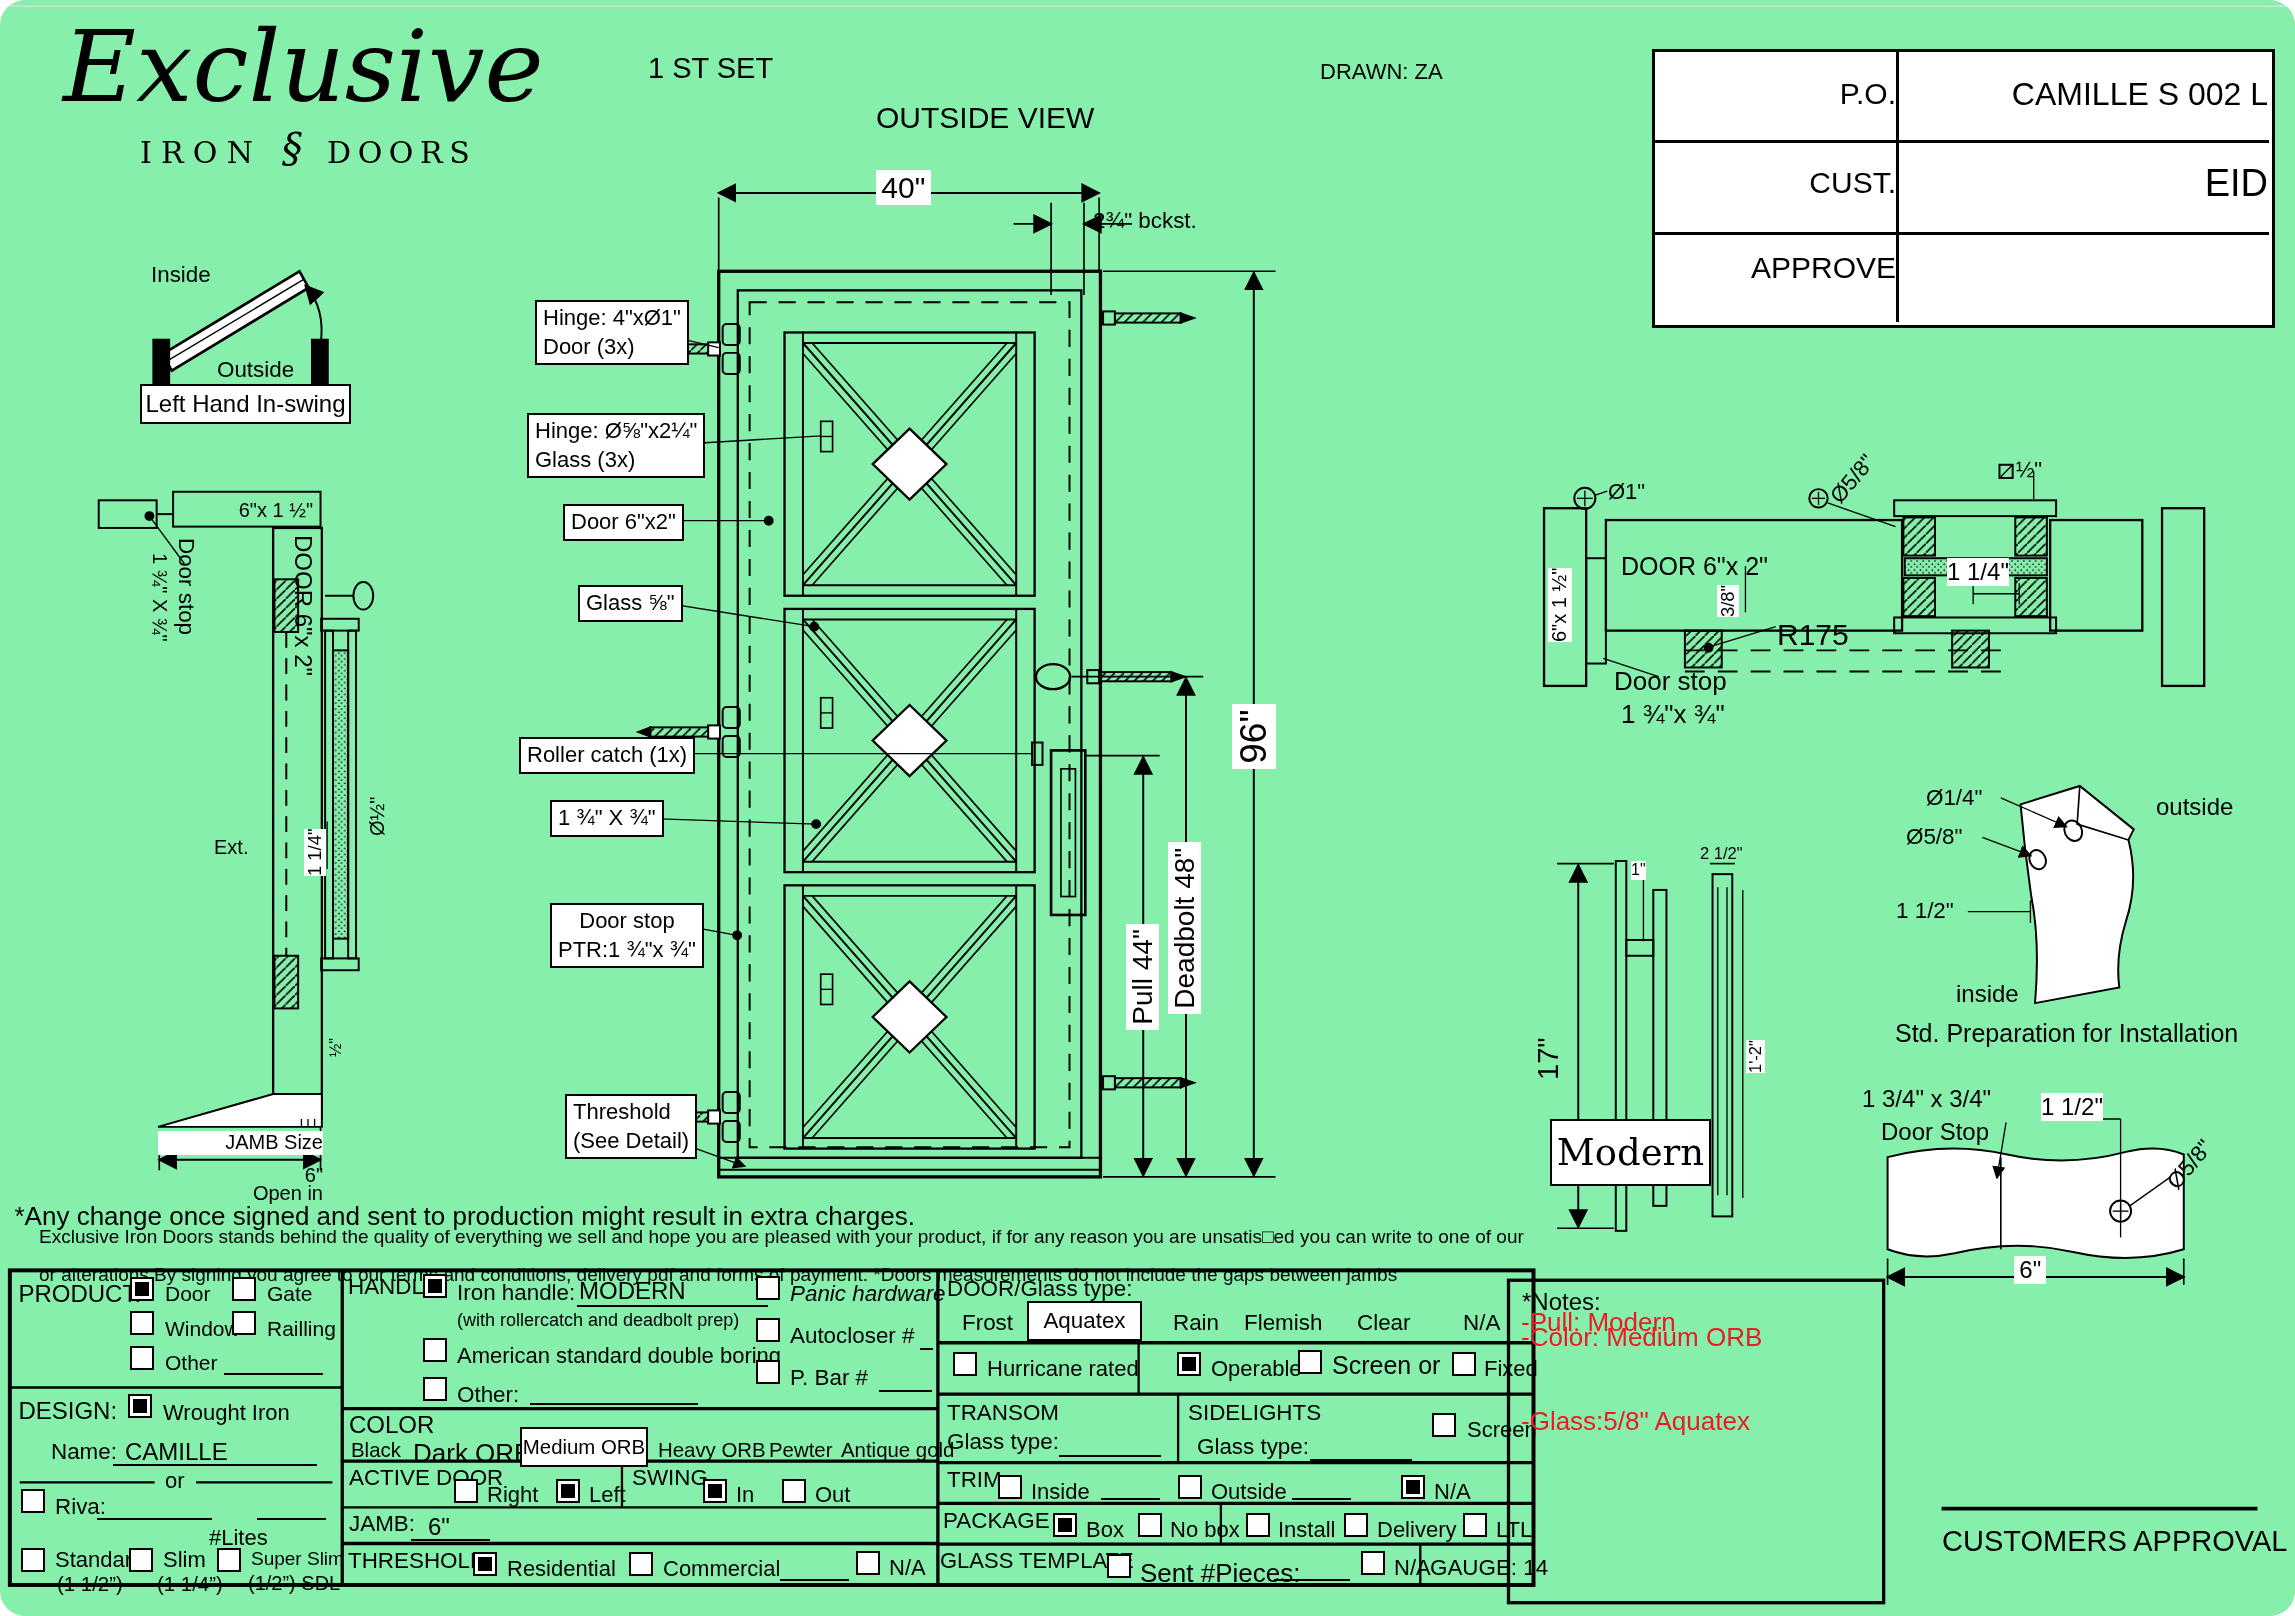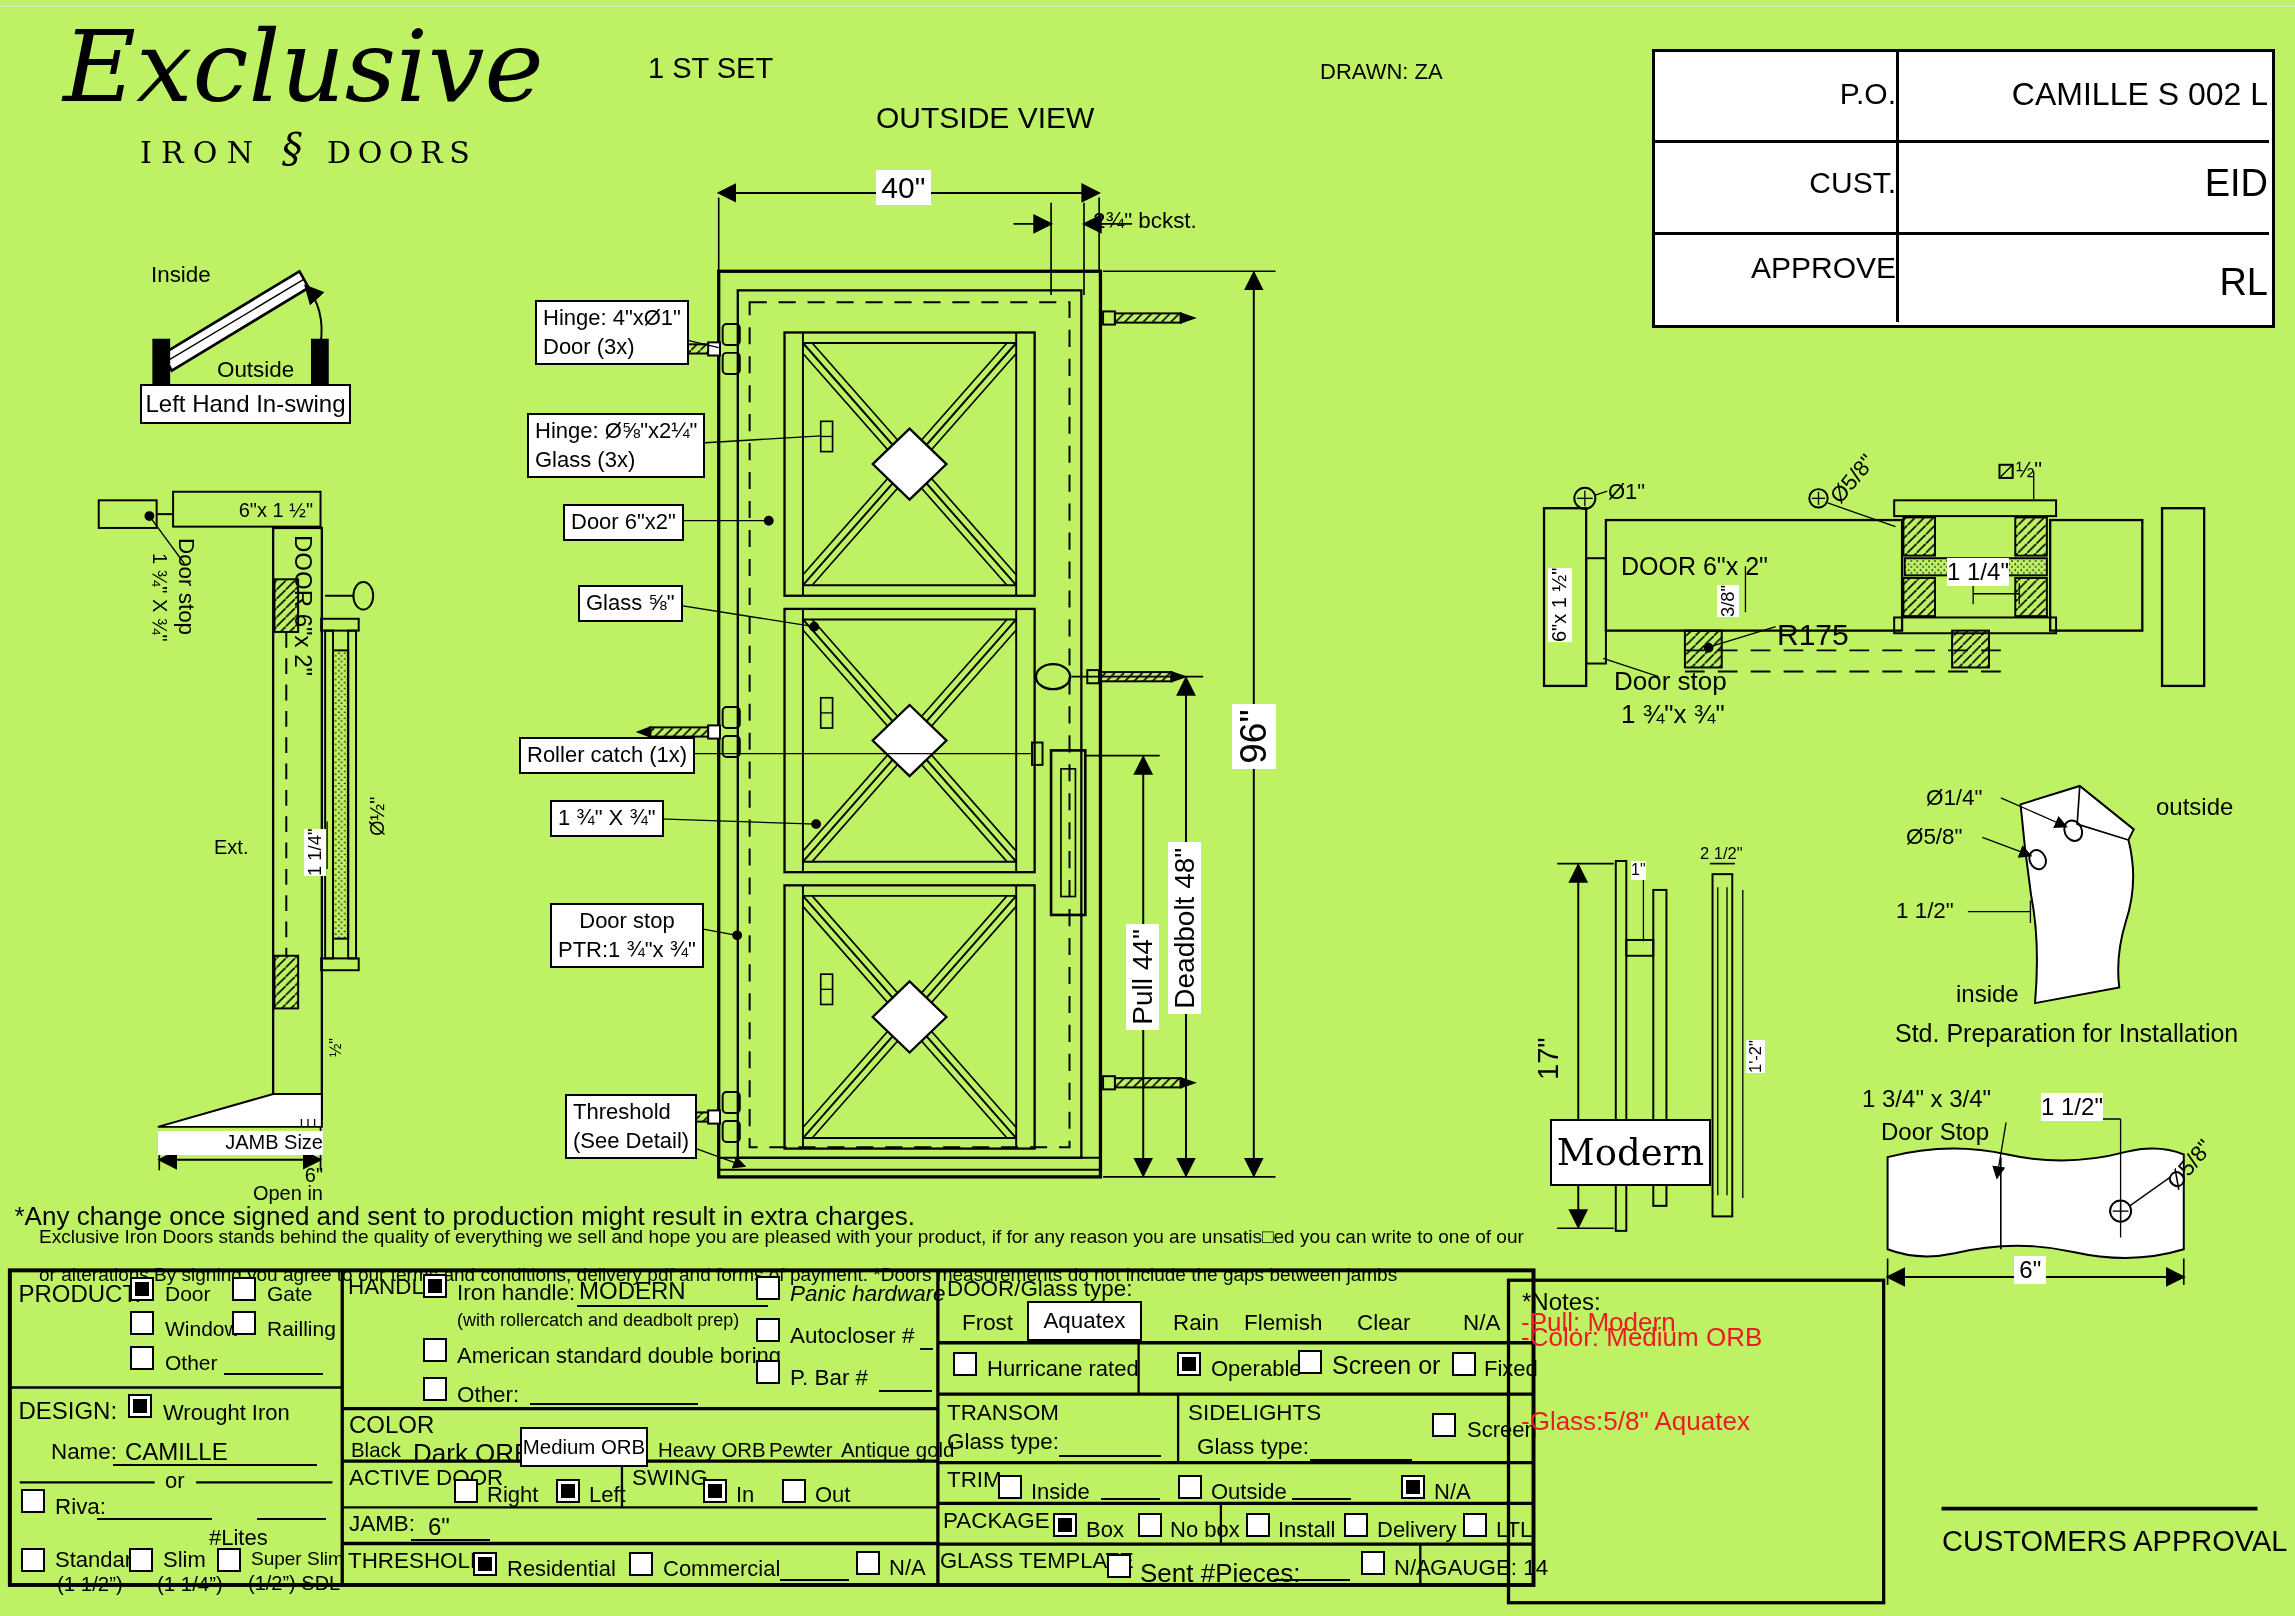--- a/index.html
+++ b/index.html
@@ -1,17 +1,17 @@
 <!DOCTYPE html>
 <html style="font-size:10.5px"><head>
 <meta charset="utf-8">
 <style>
   html,body{margin:0;padding:0;background:#fff;}
-  #canvas{position:relative;width:2295px;height:1616px;background:#bef264;
-          font-family:"Liberation Sans",sans-serif;color:#000;overflow:hidden;}
+  #canvas{position:relative;width:2295px;height:1616px;background:#86efac;
+          font-family:"Liberation Sans",sans-serif;color:#000;overflow:hidden;border-radius:25px;}
   svg{position:absolute;left:0;top:0;}
   svg *{vector-effect:none;}
   .t{position:absolute;white-space:nowrap;line-height:1.18;color:#000;}
   .c{text-align:right;}
   .rot90{transform:rotate(90deg);transform-origin:0 0;}
   .rotm90{transform:rotate(-90deg);transform-origin:0 0;}
   .rotm50{transform:rotate(-50deg);transform-origin:0 0;}
   .cb{position:absolute;width:24px;height:24px;border:2.6px solid #000;box-sizing:border-box;background:#fff;}
   .cb.checked::after{content:"";position:absolute;inset:2.6px;background:#000;}
   .u{position:absolute;border-bottom:2.6px solid #000;height:0;}
@@ -292,21 +292,20 @@
 
 <div class="obox" style="left:1652px;top:49px;width:617px;height:273px;border-width:3.3px;"></div>
 <div class="t" style="position:absolute;left:1896px;top:49px;width:3.3px;height:273px;background:#000;"></div>
 <div class="t" style="position:absolute;left:1652px;top:140px;width:617px;height:2.6px;background:#000;"></div>
 <div class="t" style="position:absolute;left:1652px;top:232px;width:617px;height:2.6px;background:#000;"></div>
 <div class="t c" style="left:1652px;top:76px;width:244px;font-size:30px;">P.O.</div>
 <div class="t c" style="left:1899px;top:76px;width:369px;font-size:32px;">CAMILLE S 002 L</div>
 <div class="t c" style="left:1652px;top:165px;width:244px;font-size:30px;">CUST.</div>
 <div class="t c" style="left:1899px;top:161px;width:369px;font-size:38px;">EID</div>
 <div class="t c" style="left:1652px;top:250px;width:244px;font-size:30px;">APPROVE</div>
-<div class="t c" style="left:1899px;top:260px;width:369px;font-size:38px;">RL</div>
 
 <div class="t" style="left:151px;top:262px;font-size:22.4px;">Inside</div>
 <div class="t" style="left:217px;top:357px;font-size:22.4px;">Outside</div>
 <div class="obox" style="left:140px;top:384px;width:207px;height:36px;border-width:2px;">
   <span class="t" style="position:static;font-size:24px;">Left Hand In-swing</span>
 </div>
 
 <div class="t c" style="left:188px;top:499px;width:125px;font-size:20px;">6"x 1 ½"</div>
 <div class="t rot90" style="left:199px;top:538px;font-size:22.4px;">Door stop</div>
 <div class="t rot90" style="left:171px;top:553px;font-size:20px;">1 ¾" X ¾"</div>

